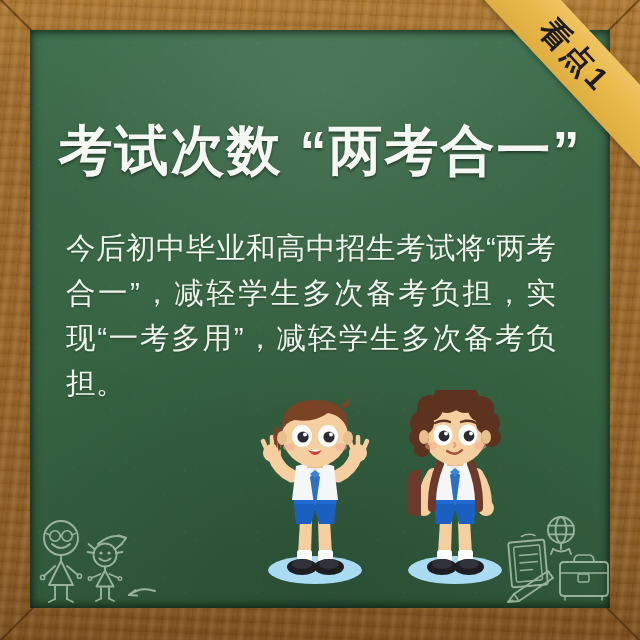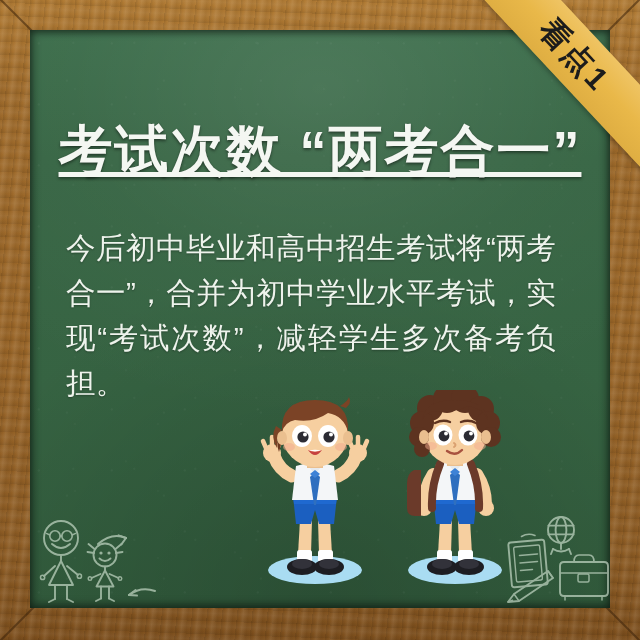--- a/index.html
+++ b/index.html
@@ -96,21 +96,20 @@
     text-align: center;
     color: #f4f7f2;
     font-size: 54px;
     font-weight: 700;
     letter-spacing: 2px;
     line-height: 1.12;
     text-shadow:
       0 2px 3px rgba(0,0,0,0.40),
       0 0 1px rgba(0,0,0,0.35);
     white-space: nowrap;
-    text-decoration: underline;
   }
 
   
   .body-text {
     position: absolute;
     left: 66px;
     width: 490px;
     top: 225px;
     color: #eef3ec;
     font-size: 29.5px;
@@ -167,21 +166,21 @@
     <div class="mitre bl"></div>
     <div class="mitre br"></div>
   </div>
 
   <div class="board">
     <div class="board-speckle"></div>
   </div>
 
   <div class="headline">考试次数 “两考合一”</div>
 
-  <div class="body-text">今后初中毕业和高中招生考试将“两考合一”，合并为初中学业水平考试，实现“考试次数”，减轻学生多次备考负担。</div>
+  <div class="body-text">今后初中毕业和高中招生考试将“两考合一”，减轻学生多次备考负担，实现“一考多用”，减轻学生多次备考负担。</div>
 
   <div class="chalk chalk-kids">
     <svg width="135" height="100" viewBox="0 0 135 100" fill="none" stroke="#d9ead9" stroke-width="1.9" stroke-linecap="round" stroke-linejoin="round">
 
       <circle cx="37" cy="30" r="17"></circle>
 
       <circle cx="31" cy="28" r="5.2" stroke-width="1.6"></circle>
       <circle cx="43" cy="28" r="5.2" stroke-width="1.6"></circle>
       <path d="M36.2 28 h1.6" stroke-width="1.6"></path>
       <path d="M25.8 27 l-3.4 -1.6" stroke-width="1.4"></path>

